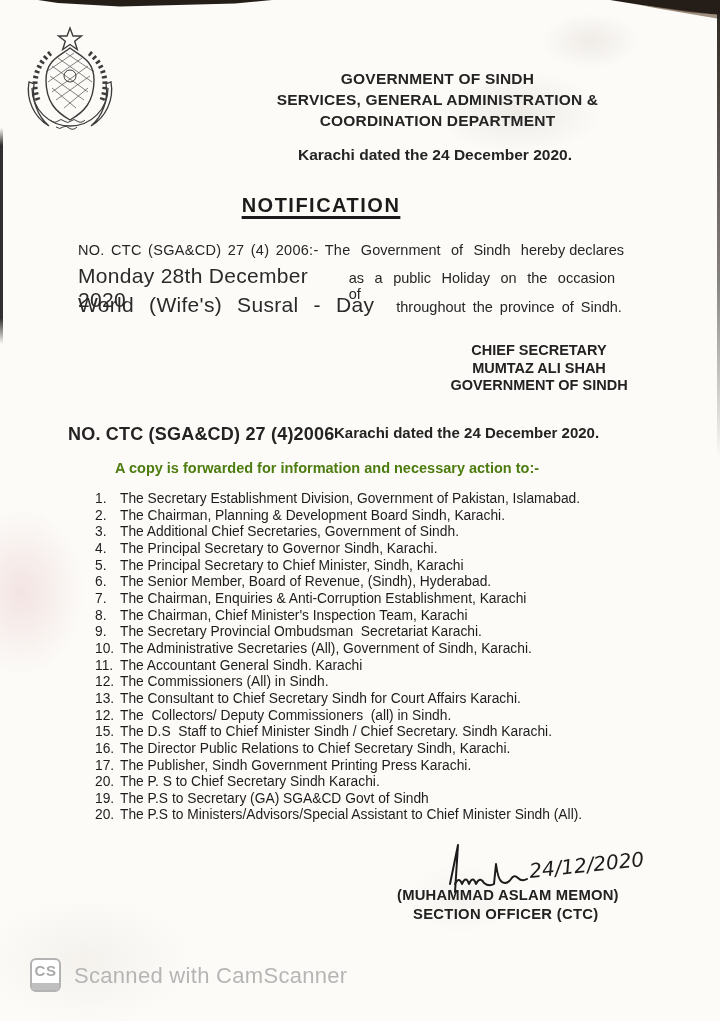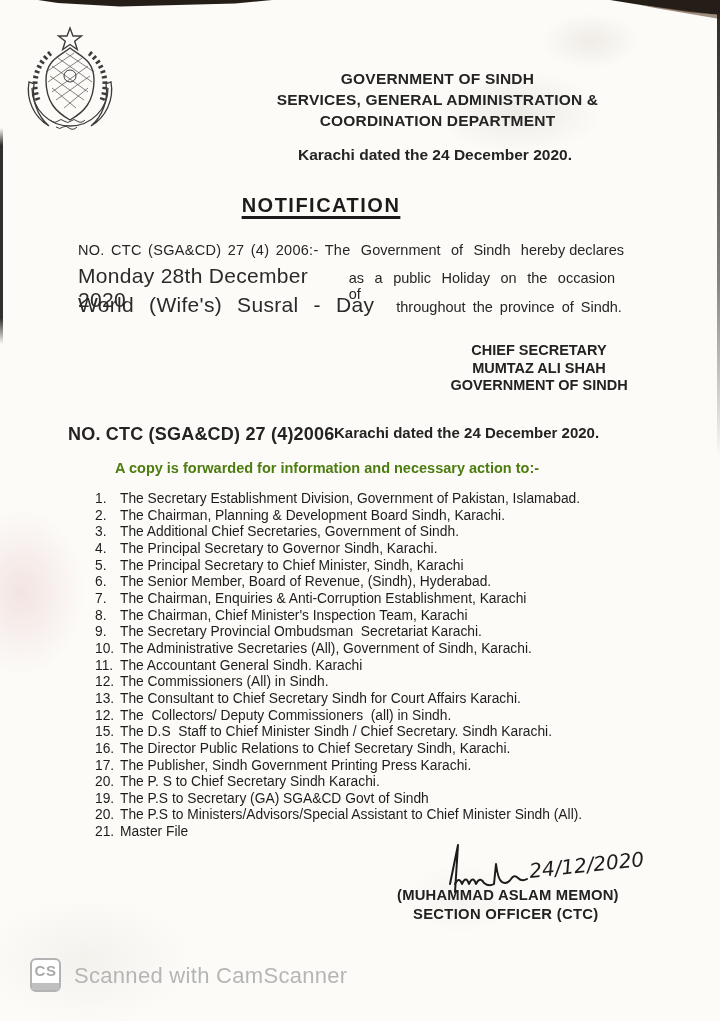--- a/index.html
+++ b/index.html
@@ -244,24 +244,20 @@
     <div class="recipient">
       <span class="no">19.</span>
       <span class="txt">The P.S to Secretary (GA) SGA&amp;CD Govt of Sindh</span>
     </div>
 
     <div class="recipient">
       <span class="no">20.</span>
       <span class="txt">The P.S to Ministers/Advisors/Special Assistant to Chief Minister Sindh (All).</span>
     </div>
 
-    <div class="recipient">
-      <span class="no">21.</span>
-      <span class="txt">Master File</span>
-    </div>
   </div>
 
 <svg class="abs" style="left:428px;top:840px;" width="215" height="56" viewBox="0 0 215 56">
   <g fill="none" stroke="#1c1c1c" stroke-width="2" stroke-linecap="round" stroke-linejoin="round">
     <path d="M22 44 L30 5 L27 52"></path>
     <path d="M27 44 q4 -8 7 0 q4 -9 7 0 q4 -9 7 0 q4 -8 8 -1 q5 4 10 1 L68 24 q2 16 6 18 q5 3 9 -3 q3 -5 7 -1 q4 4 9 1"></path>
   </g>
   <g transform="rotate(-6 120 36)">
     <text x="102" y="36" font-family="DejaVu Sans, sans-serif" font-style="italic" font-size="20" fill="#1c1c1c" id="hw-date">24/12/2020</text>
   </g>

